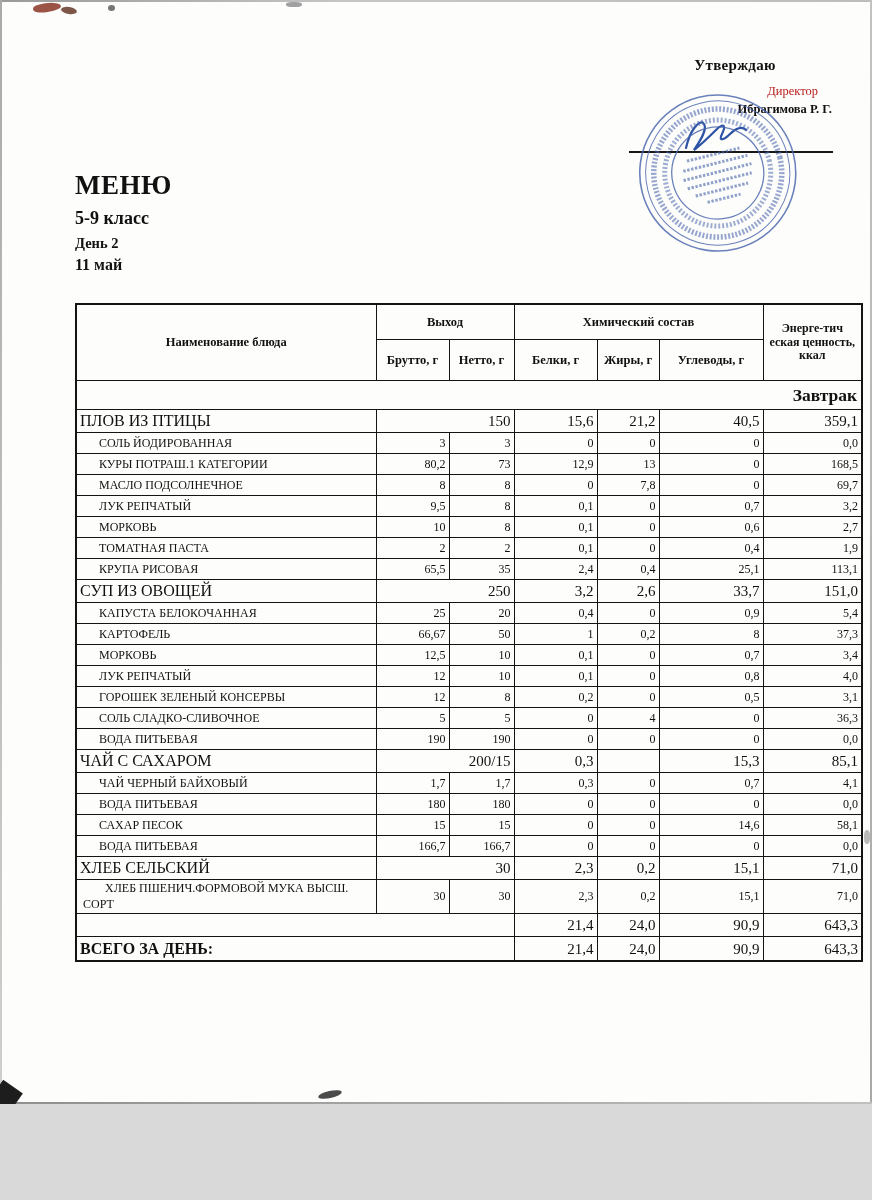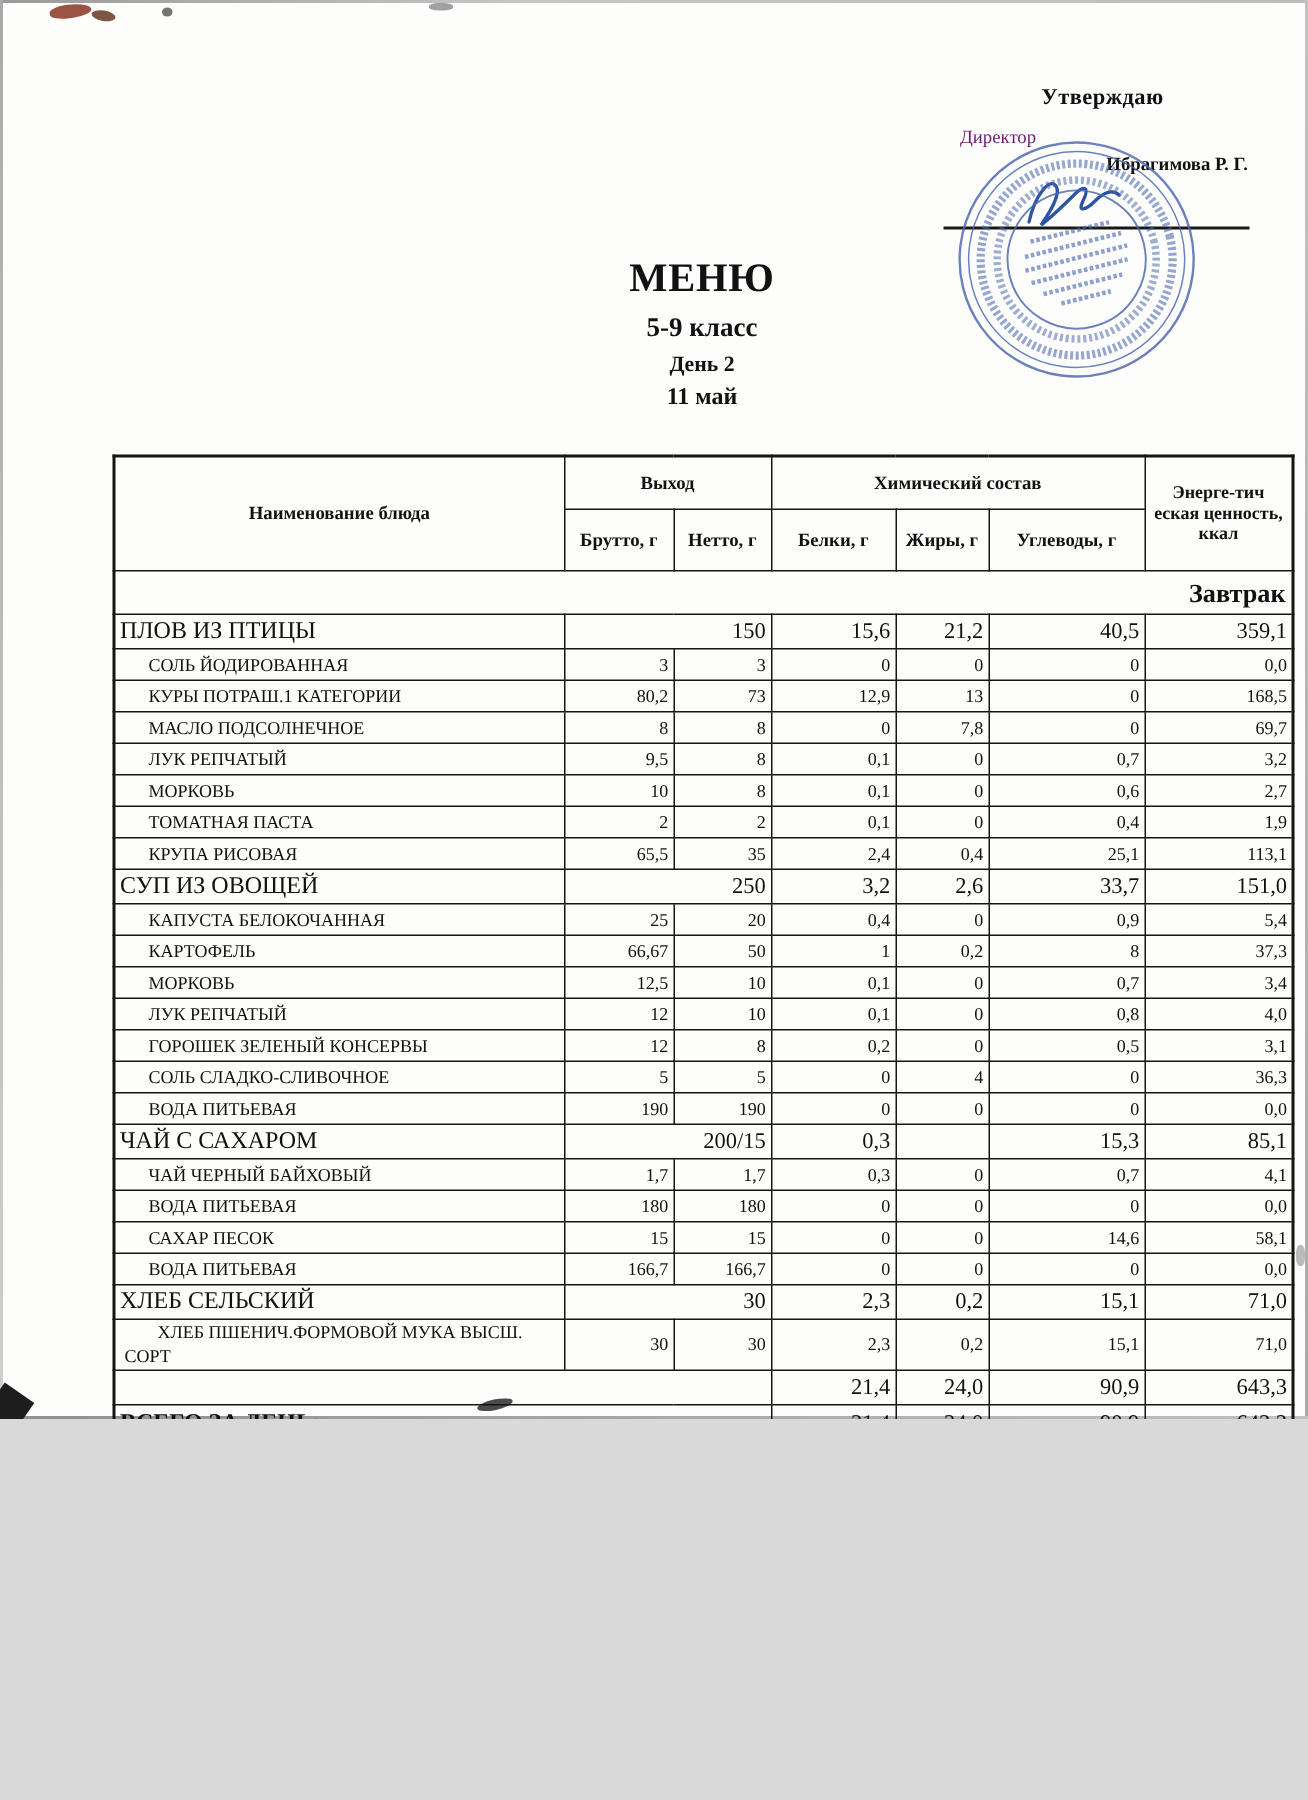--- a/index.html
+++ b/index.html
@@ -1,45 +1,45 @@
 <!DOCTYPE html>
 <html><head>
 <meta charset="utf-8">
 <style>
   html,body{margin:0;padding:0;background:#d9d9d9;}
   .page{
-    position:relative;width:872px;height:946px;margin:0 auto;
+    position:relative;width:872px;height:1104px;margin:0 auto;
     background:#fdfdfb;overflow:hidden;
     font-family:"Liberation Serif","DejaVu Serif",serif;color:#111;
   }
   
   .edge-top{position:absolute;top:0;left:0;right:0;height:2px;background:linear-gradient(90deg,#9a9a9a,#c6c6c6 40%,#bdbdbd);}
   .edge-left{position:absolute;top:0;left:0;bottom:0;width:2px;background:linear-gradient(#aaa,#cfcfcf);}
   .edge-right{position:absolute;top:0;right:0;bottom:0;width:2px;background:linear-gradient(#c2c2c2,#a9a9a9);}
   .edge-bottom{position:absolute;bottom:0;left:0;right:0;height:2px;background:linear-gradient(90deg,#8f8f8f,#c0c0c0);}
   
   .mark{position:absolute;}
   .mark.m1{left:33px;top:3px;width:28px;height:9px;background:#8a3526;border-radius:45% 60% 50% 50%;transform:rotate(-8deg);opacity:.85;}
   .mark.m2{left:61px;top:7px;width:16px;height:7px;background:#5d2c1c;border-radius:50%;transform:rotate(9deg);opacity:.8;}
   .mark.m3{left:108px;top:5px;width:7px;height:6px;background:#3a3a3a;border-radius:50%;opacity:.7;}
   .mark.m4{left:286px;top:2px;width:16px;height:5px;background:#6f6f6f;border-radius:40%;opacity:.65;}
   .mark.m5{left:-7px;bottom:-8px;width:24px;height:28px;background:#1d1d1d;transform:rotate(35deg);}
   .mark.m6{left:318px;bottom:6px;width:24px;height:7px;background:#2b2b2b;border-radius:50%;transform:rotate(-12deg);opacity:.85;}
   .mark.m7{right:2px;top:830px;width:6px;height:14px;background:#8d8d8d;border-radius:40%;opacity:.6;}
 
   
   .approve-label{position:absolute;left:655px;top:57px;width:160px;text-align:center;font-size:15px;font-weight:bold;letter-spacing:.3px;}
-  .director-label{position:absolute;left:640px;top:84px;width:178px;font-size:12.5px;color:#701a75;}
+  .director-label{position:absolute;left:640px;top:84px;width:178px;text-align:right;font-size:12.5px;color:#b91c1c;}
   .director-name{position:absolute;left:640px;top:102px;width:192px;text-align:right;font-size:12.5px;font-weight:bold;}
   .sig-line{position:absolute;left:629px;top:151px;width:204px;height:2px;background:#181818;}
   .signature{position:absolute;left:672px;top:110px;width:92px;height:50px;}
   .stamp{position:absolute;left:633px;top:90px;width:170px;height:168px;transform:rotate(-14deg);opacity:.82;color:#4b67ae;}
 
   
-  .titles{position:absolute;left:75px;top:170px;width:786px;text-align:center;}
+  .titles{position:absolute;left:75px;top:170px;width:786px;text-align:left;}
   .t-main{font-size:27px;font-weight:bold;letter-spacing:.5px;}
   .t-grade{font-size:18px;font-weight:bold;margin-top:7px;}
   .t-day{font-size:14.5px;font-weight:bold;margin-top:6px;}
   .t-date{font-size:16px;font-weight:bold;margin-top:4px;}
 
   
   table.menu{position:absolute;left:75px;top:303px;width:786px;border-collapse:collapse;table-layout:fixed;border:2px solid #141414;}
   .menu th,.menu td{border:1px solid #141414;overflow:hidden;}
   .menu thead th{font-size:12.5px;font-weight:bold;text-align:center;vertical-align:middle;padding:2px 3px;line-height:1.15;}
   .menu tr.h1 th{height:30px;}

